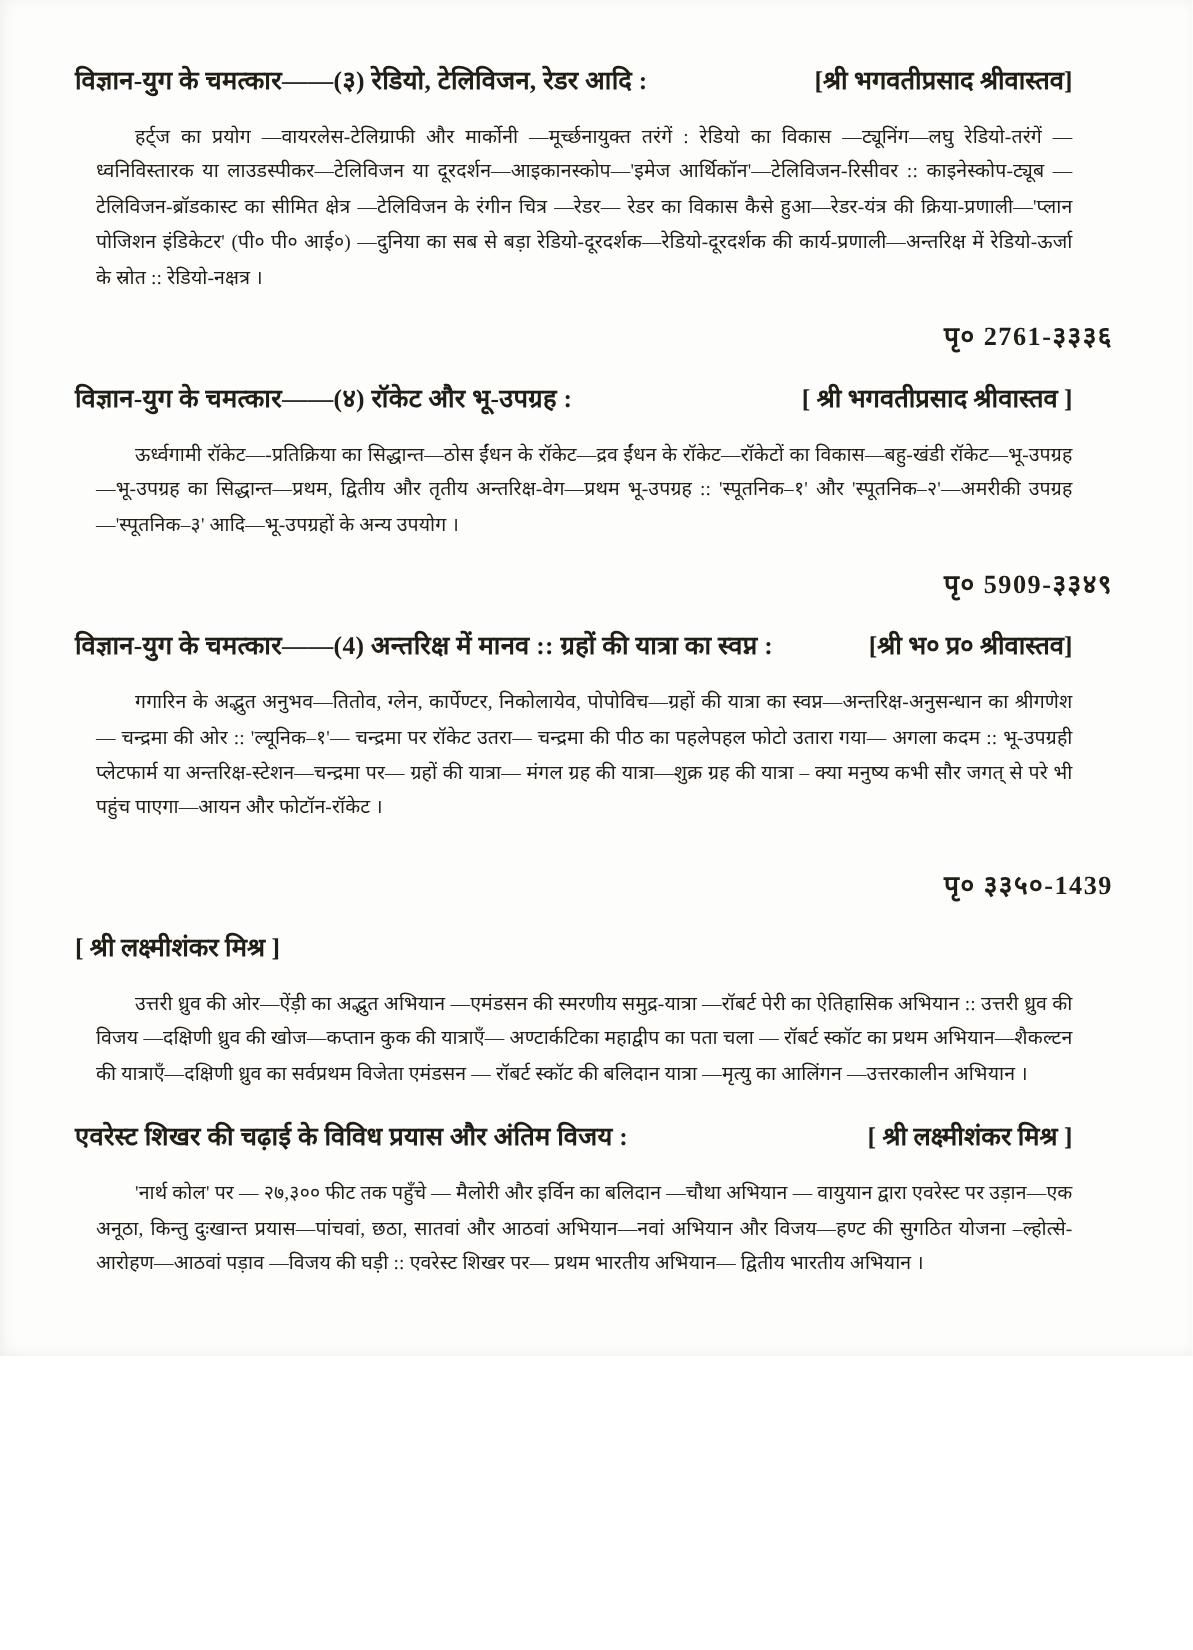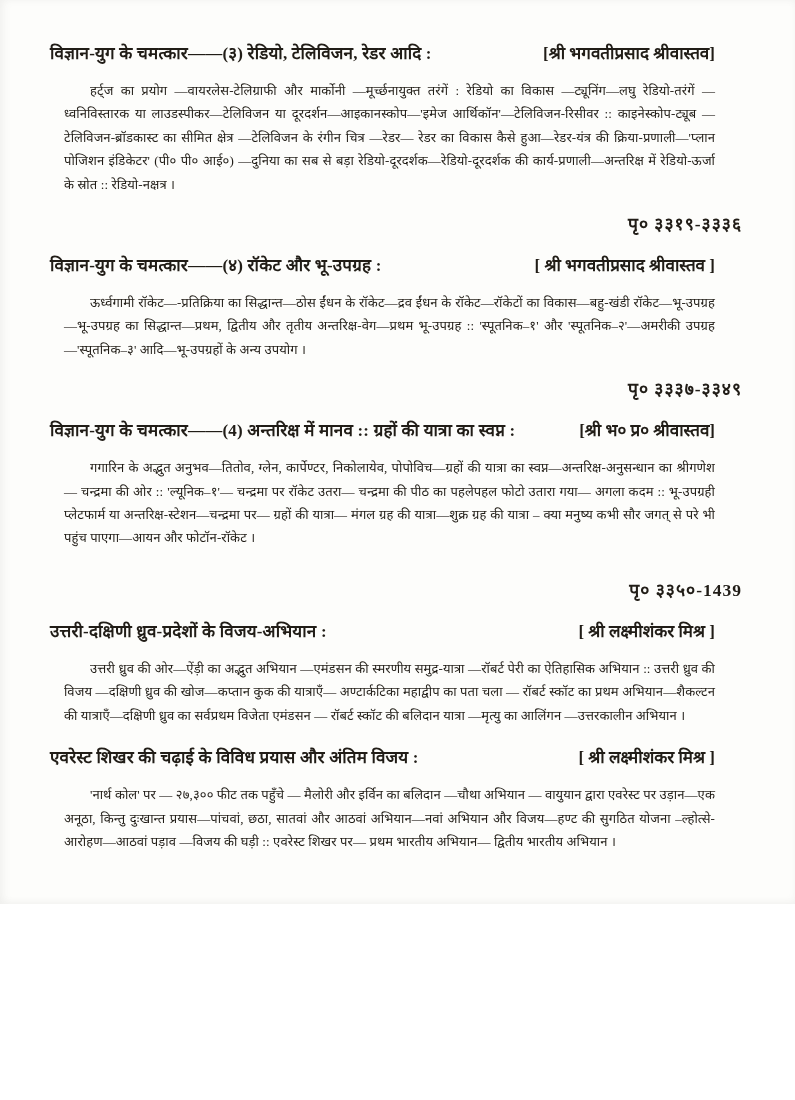--- a/index.html
+++ b/index.html
@@ -71,44 +71,43 @@
 <body>
 
 <div class="page">
 
   <section class="entry">
     <div class="head">
       <span class="title">विज्ञान-युग के चमत्कार——(३) रेडियो, टेलिविजन, रेडर आदि :</span>
       <span class="author">[श्री भगवतीप्रसाद श्रीवास्तव]</span>
     </div>
     <p class="body">हर्ट्ज का प्रयोग —वायरलेस-टेलिग्राफी और मार्कोनी —मूर्च्छनायुक्त तरंगें : रेडियो का विकास —ट्यूनिंग—लघु रेडियो-तरंगें —ध्वनिविस्तारक या लाउडस्पीकर—टेलिविजन या दूरदर्शन—आइकानस्कोप—'इमेज आर्थिकॉन'—टेलिविजन-रिसीवर :: काइनेस्कोप-ट्यूब —टेलिविजन-ब्रॉडकास्ट का सीमित क्षेत्र —टेलिविजन के रंगीन चित्र —रेडर— रेडर का विकास कैसे हुआ—रेडर-यंत्र की क्रिया-प्रणाली—'प्लान पोजिशन इंडिकेटर' (पी० पी० आई०) —दुनिया का सब से बड़ा रेडियो-दूरदर्शक—रेडियो-दूरदर्शक की कार्य-प्रणाली—अन्तरिक्ष में रेडियो-ऊर्जा के स्रोत :: रेडियो-नक्षत्र ।</p>
-    <div class="pageref">पृ० ३३१९-३३३६</div>
+    <div class="pageref">पृ० 2761-३३३६</div>
   </section>
 
   <section class="entry">
     <div class="head">
       <span class="title">विज्ञान-युग के चमत्कार——(४) रॉकेट और भू-उपग्रह :</span>
       <span class="author">[ श्री भगवतीप्रसाद श्रीवास्तव ]</span>
     </div>
     <p class="body">ऊर्ध्वगामी रॉकेट—-प्रतिक्रिया का सिद्धान्त—ठोस ईंधन के रॉकेट—द्रव ईंधन के रॉकेट—रॉकेटों का विकास—बहु-खंडी रॉकेट—भू-उपग्रह—भू-उपग्रह का सिद्धान्त—प्रथम, द्वितीय और तृतीय अन्तरिक्ष-वेग—प्रथम भू-उपग्रह :: 'स्पूतनिक–१' और 'स्पूतनिक–२'—अमरीकी उपग्रह—'स्पूतनिक–३' आदि—भू-उपग्रहों के अन्य उपयोग ।</p>
-    <div class="pageref">पृ० ३३३७-३३४९</div>
+    <div class="pageref">पृ० 5909-३३४९</div>
   </section>
 
   <section class="entry">
     <div class="head">
       <span class="title">विज्ञान-युग के चमत्कार——(4) अन्तरिक्ष में मानव :: ग्रहों की यात्रा का स्वप्न :</span>
       <span class="author">[श्री भ० प्र० श्रीवास्तव]</span>
     </div>
     <p class="body">गगारिन के अद्भुत अनुभव—तितोव, ग्लेन, कार्पेण्टर, निकोलायेव, पोपोविच—ग्रहों की यात्रा का स्वप्न—अन्तरिक्ष-अनुसन्धान का श्रीगणेश— चन्द्रमा की ओर :: 'ल्यूनिक–१'— चन्द्रमा पर रॉकेट उतरा— चन्द्रमा की पीठ का पहलेपहल फोटो उतारा गया— अगला कदम :: भू-उपग्रही प्लेटफार्म या अन्तरिक्ष-स्टेशन—चन्द्रमा पर— ग्रहों की यात्रा— मंगल ग्रह की यात्रा—शुक्र ग्रह की यात्रा – क्या मनुष्य कभी सौर जगत् से परे भी पहुंच पाएगा—आयन और फोटॉन-रॉकेट ।</p>
     <div class="pageref">पृ० ३३५०-1439</div>
   </section>
 
   <section class="entry">
     <div class="head">
-      <span class="title">उत्तरी-दक्षिणी ध्रुव-प्रदेशों के विजय-अभियान :</span>
       <span class="author">[ श्री लक्ष्मीशंकर मिश्र ]</span>
     </div>
     <p class="body">उत्तरी ध्रुव की ओर—ऐंड़ी का अद्भुत अभियान —एमंडसन की स्मरणीय समुद्र-यात्रा —रॉबर्ट पेरी का ऐतिहासिक अभियान :: उत्तरी ध्रुव की विजय —दक्षिणी ध्रुव की खोज—कप्तान कुक की यात्राएँ— अण्टार्कटिका महाद्वीप का पता चला — रॉबर्ट स्कॉट का प्रथम अभियान—शैकल्टन की यात्राएँ—दक्षिणी ध्रुव का सर्वप्रथम विजेता एमंडसन — रॉबर्ट स्कॉट की बलिदान यात्रा —मृत्यु का आलिंगन —उत्तरकालीन अभियान ।</p>
   </section>
 
   <section class="entry">
     <div class="head">
       <span class="title">एवरेस्ट शिखर की चढ़ाई के विविध प्रयास और अंतिम विजय :</span>
       <span class="author">[ श्री लक्ष्मीशंकर मिश्र ]</span>
     </div>

